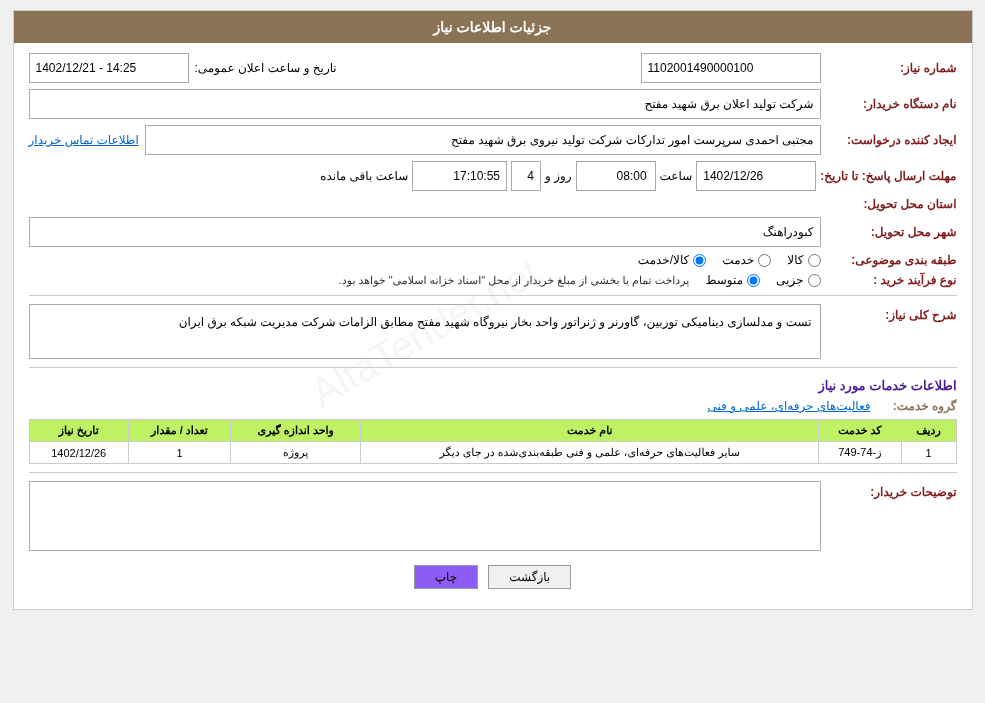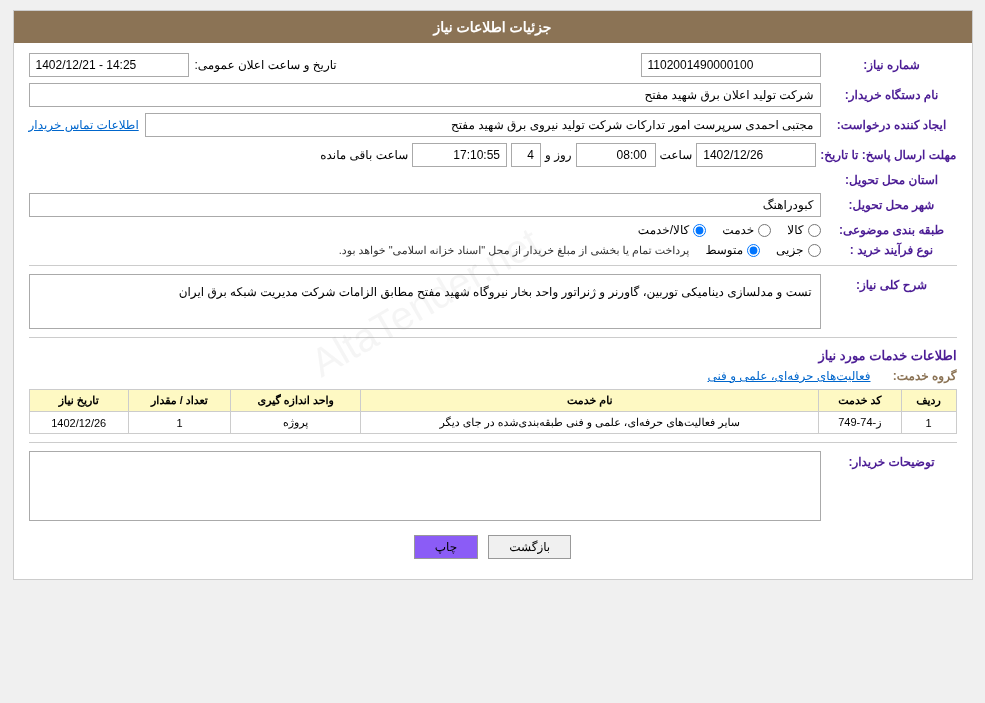--- a/index.html
+++ b/index.html
@@ -27,32 +27,32 @@
     .content {
       padding: 10px 15px;
     }
     .form-row {
       display: flex;
       align-items: center;
       margin-bottom: 6px;
       gap: 6px;
     }
     .label {
-      color: #4c1d95;
+      color: #7f1d1d;
       font-weight: bold;
       min-width: 130px;
-      text-align: center;
+      text-align: right;
       white-space: nowrap;
     }
     .field-box {
       border: 1px solid #aaa;
       background: #fff;
       padding: 2px 6px;
       min-width: 120px;
-      height: 24px;
+      height: 30px;
       display: inline-flex;
       align-items: center;
       direction: rtl;
     }
     .field-box-wide {
       flex: 1;
     }
     .field-box-number {
       min-width: 180px;
       direction: ltr;
@@ -129,21 +129,21 @@
       border-top: 1px solid #ccc;
       margin: 8px 0;
     }
     .services-table {
       width: 100%;
       border-collapse: collapse;
       margin-top: 6px;
       font-size: 11px;
     }
     .services-table th {
-      background: #fef9c3;
+      background: #bef264;
       border: 1px solid #ccc;
       padding: 4px 6px;
       text-align: center;
       font-weight: bold;
     }
     .services-table td {
       border: 1px solid #ccc;
       padding: 4px 6px;
       text-align: center;
     }

